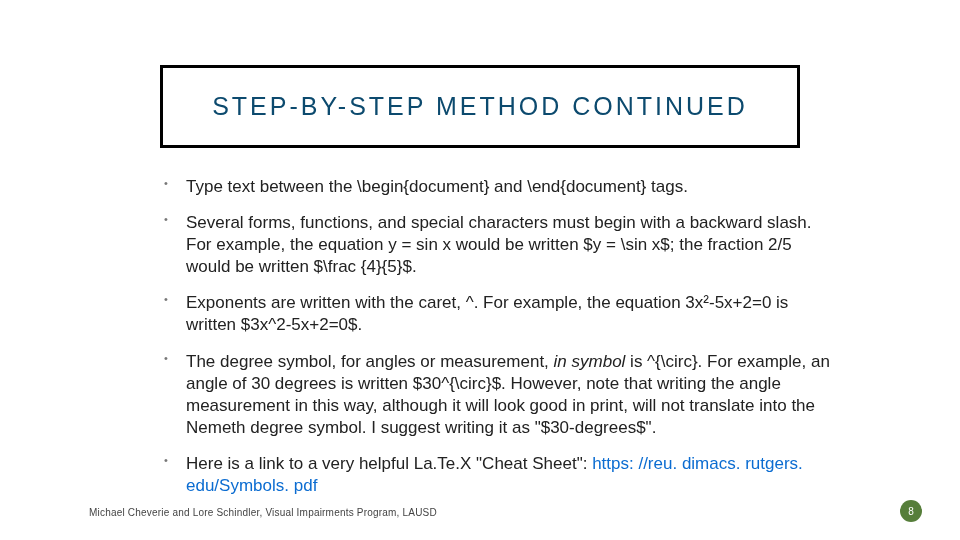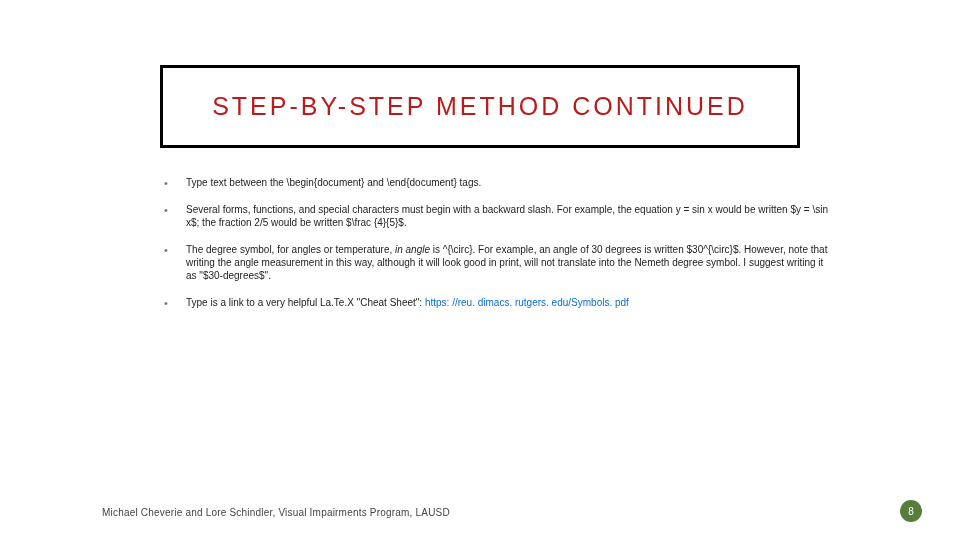--- a/index.html
+++ b/index.html
@@ -19,49 +19,49 @@
     .title-box {
       border: 3px solid #000000;
       padding: 24px 32px;
       margin: 25px 70px 28px 70px;
       text-align: center;
     }
     .title-box h1 {
       font-size: 25px;
       font-weight: 400;
       letter-spacing: 3px;
-      color: #b91c1c;
+      color: #0c4a6e;
     }
     ul.bullets {
       list-style: none;
       margin: 0 40px 0 74px;
     }
     ul.bullets li {
       position: relative;
       padding-left: 22px;
       margin-bottom: 14px;
-      font-size: 10px;
+      font-size: 17px;
       line-height: 1.3;
       color: #222;
     }
     ul.bullets li::before {
       content: "•";
       position: absolute;
       left: 0;
       top: 0;
       color: #777;
       font-size: 11px;
     }
     ul.bullets li em { font-style: italic; }
     ul.bullets li a.link {
       color: #0b6cd1;
     }
     .footer {
       position: absolute;
-      left: 102px;
+      left: 89px;
       bottom: 22px;
       font-size: 10px;
       color: #444;
       letter-spacing: 0.2px;
     }
     .page-number {
       position: absolute;
       right: 38px;
       bottom: 18px;
       width: 22px;
@@ -85,24 +85,27 @@
   </div>
 
   <ul class="bullets">
     <li>
       <span>Type text between the \begin{document} and \end{document} tags.</span>
     </li>
     <li>
       <span>Several forms, functions, and special characters must begin with a backward slash. For example, the equation y = sin x would be written $y = \sin x$; the fraction 2/5 would be written $\frac {4}{5}$.</span>
     </li>
     <li>
-      <span>The degree symbol, for angles or temperature, </span><em>in angle</em><span> is ^{\circ}. For example, an angle of 30 degrees is written $30^{\circ}$. However, note that writing the angle measurement in this way, although it will look good in print, will not translate into the Nemeth degree symbol. I suggest writing it as "$30-degrees$".</span>
+      <span>Exponents are written with the caret, ^. For example, the equation 3x²-5x+2=0 is written $3x^2-5x+2=0$.</span>
     </li>
     <li>
-      <span>Type is a link to a very helpful La.Te.X "Cheat Sheet": </span><a class="link">https: //reu. dimacs. rutgers. edu/Symbols. pdf</a>
+      <span>The degree symbol, for angles or measurement, </span><em>in symbol</em><span> is ^{\circ}. For example, an angle of 30 degrees is written $30^{\circ}$. However, note that writing the angle measurement in this way, although it will look good in print, will not translate into the Nemeth degree symbol. I suggest writing it as "$30-degrees$".</span>
+    </li>
+    <li>
+      <span>Here is a link to a very helpful La.Te.X "Cheat Sheet": </span><a class="link">https: //reu. dimacs. rutgers. edu/Symbols. pdf</a>
     </li>
   </ul>
 
   <div class="footer">Michael Cheverie and Lore Schindler, Visual Impairments Program, LAUSD</div>
 
   <div class="page-number">
     <span>8</span>
   </div>
 
 </div>

